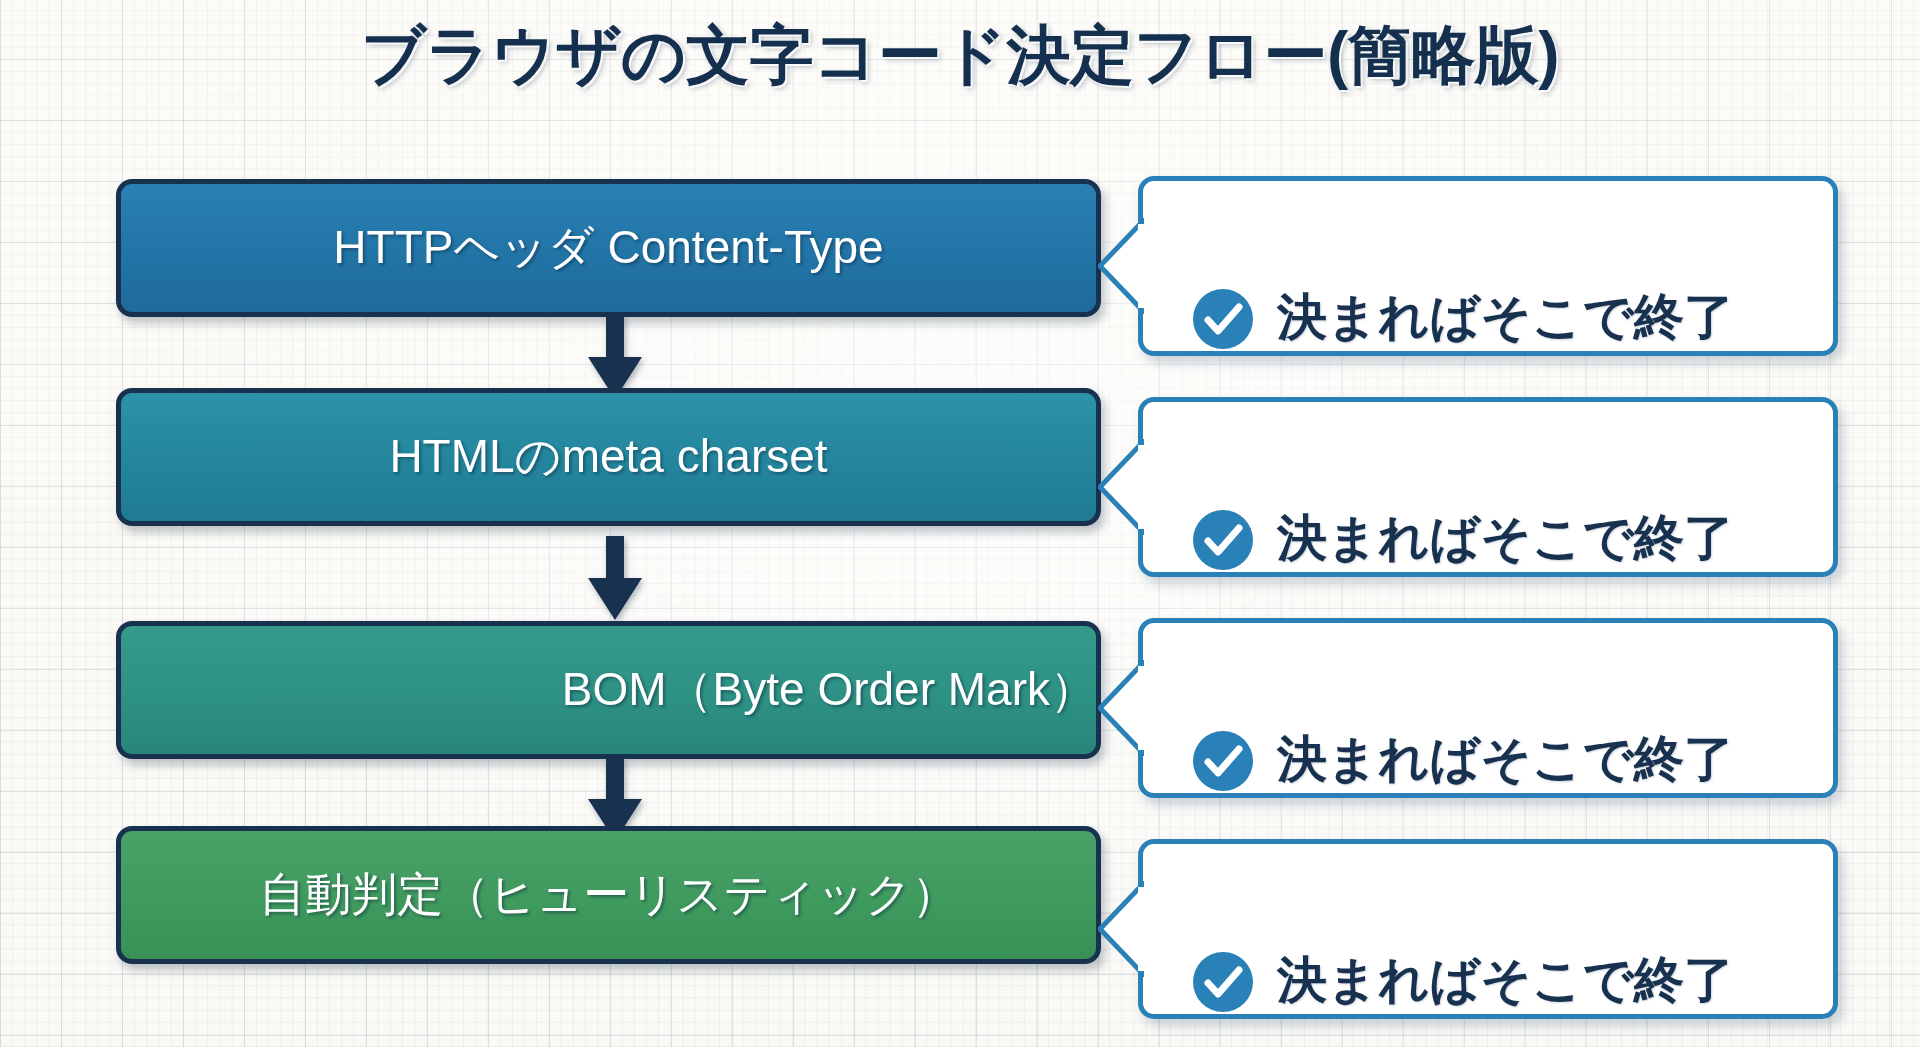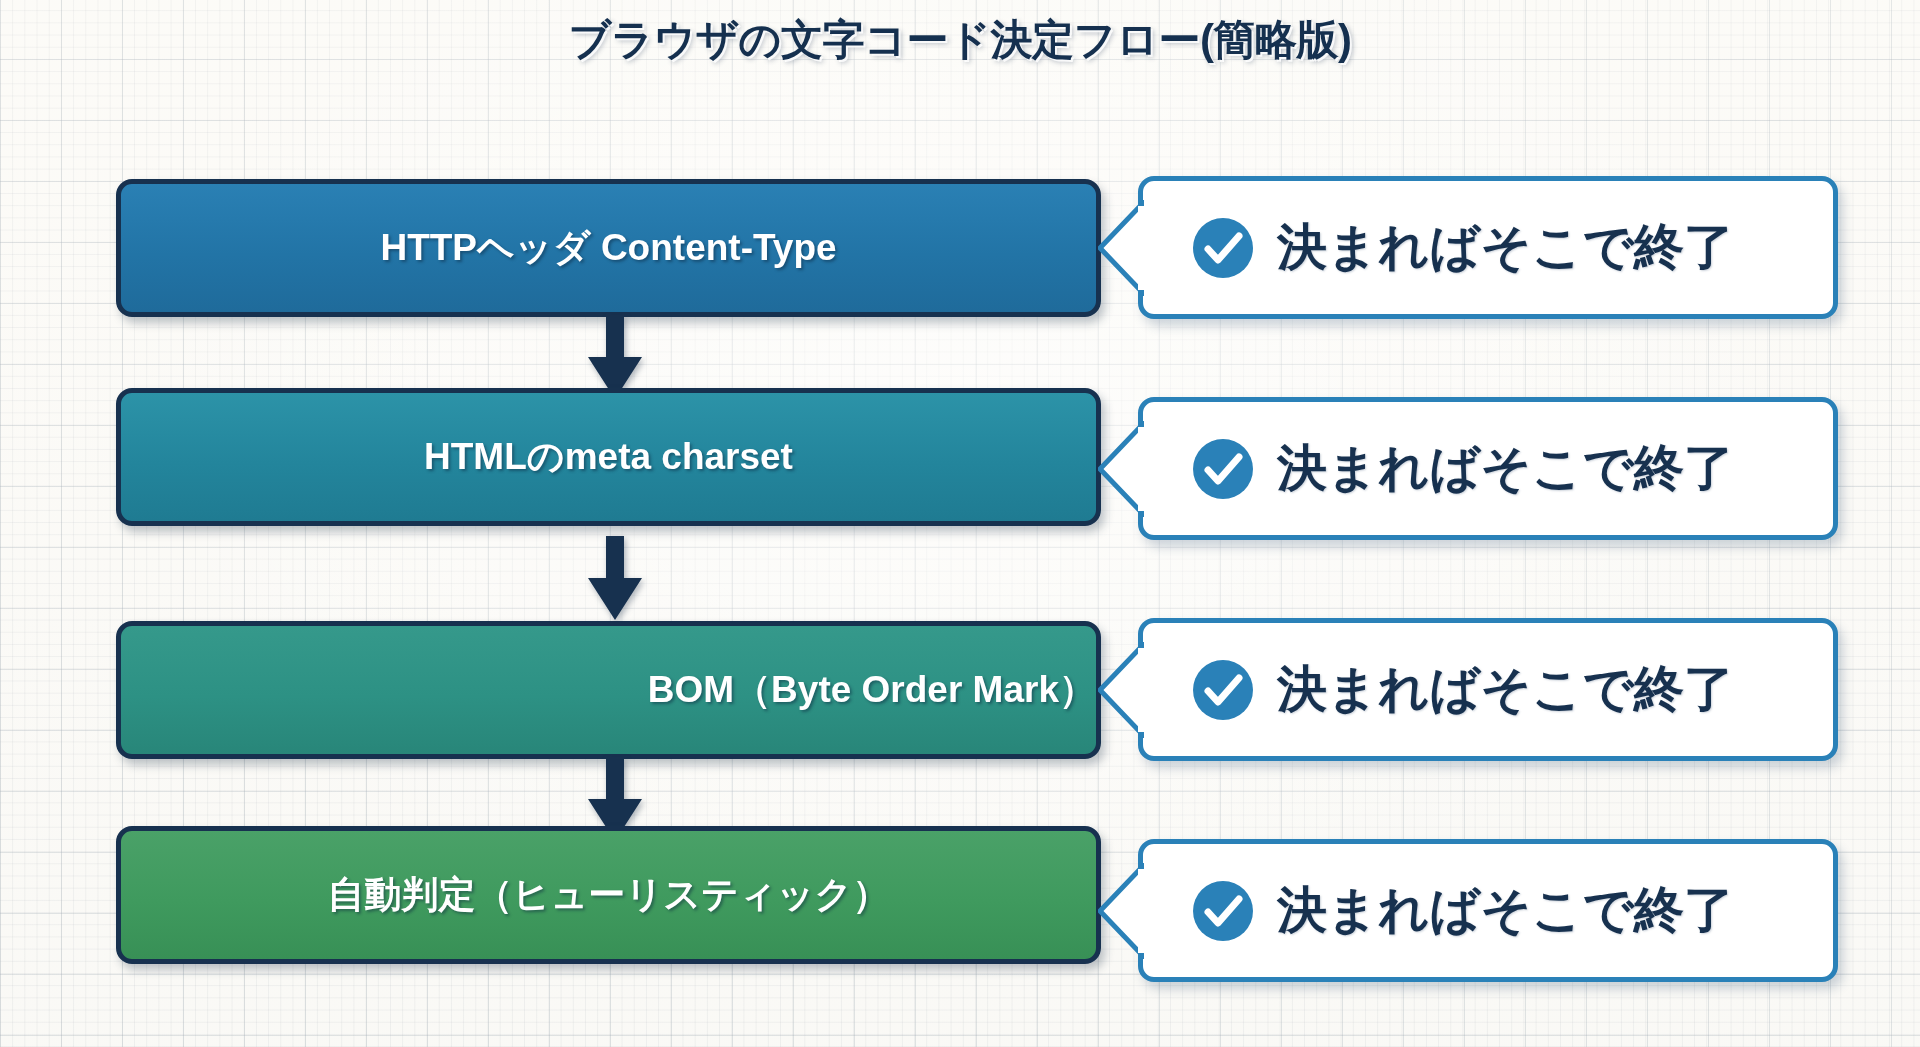--- a/index.html
+++ b/index.html
@@ -51,21 +51,21 @@
     z-index: 2;
   }
 
   
   #page-title {
     position: absolute;
     left: 0;
     top: 12px;
     width: 1920px;
     text-align: center;
-    font-size: 42px;
+    font-size: 64px;
     font-weight: 700;
     letter-spacing: -0.5px;
     color: #15304f;
     text-shadow:
       2px 2px 0 rgba(255,255,255,0.85),
       3px 3px 5px rgba(40,60,90,0.30);
     white-space: nowrap;
   }
 
   
@@ -75,22 +75,22 @@
     width: 985px;
     height: 138px;
     border: 5px solid #17314f;
     border-radius: 16px;
     display: flex;
     align-items: center;
     justify-content: center;
     box-shadow: 4px 6px 10px rgba(25,45,70,0.28);
   }
   .flow-box .flow-label {
-    font-size: 37px;
-    font-weight: 700;
+    font-size: 46px;
+    font-weight: 400;
     color: #ffffff;
     letter-spacing: 0px;
     white-space: nowrap;
     text-shadow: 2px 2px 3px rgba(10,35,60,0.45);
   }
 
   #flow-box-0 { top: 179px;  background: linear-gradient(180deg,#2a80b4 0%,#2274a6 55%,#1f6b9b 100%); }
   #flow-box-1 { top: 388px;  background: linear-gradient(180deg,#2c93a8 0%,#23859c 55%,#1f7b92 100%); }
   #flow-box-2 { top: 621px;  background: linear-gradient(180deg,#35998b 0%,#2d9184 55%,#288679 100%); justify-content: flex-end; }
   #flow-box-3 { top: 826px;  background: linear-gradient(180deg,#4aa168 0%,#3f9a5e 55%,#389056 100%); }
@@ -105,26 +105,26 @@
   }
   #flow-arrow-0 { top: 315px; }
   #flow-arrow-1 { top: 536px; }
   #flow-arrow-2 { top: 757px; }
 
   
   .callout {
     position: absolute;
     left: 1138px;
     width: 700px;
-    height: 143px;
+    height: 180px;
     background: #ffffff;
     border: 5px solid #2a81b8;
     border-radius: 16px;
     display: flex;
-    align-items: center;
+    align-items: flex-end;
     padding-left: 48px;
     box-shadow: 5px 7px 11px rgba(35,70,105,0.22);
   }
   #callout-0 { top: 176px; }
   #callout-1 { top: 397px; }
   #callout-2 { top: 618px; }
   #callout-3 { top: 839px; }
 
   
   .callout-notch {

